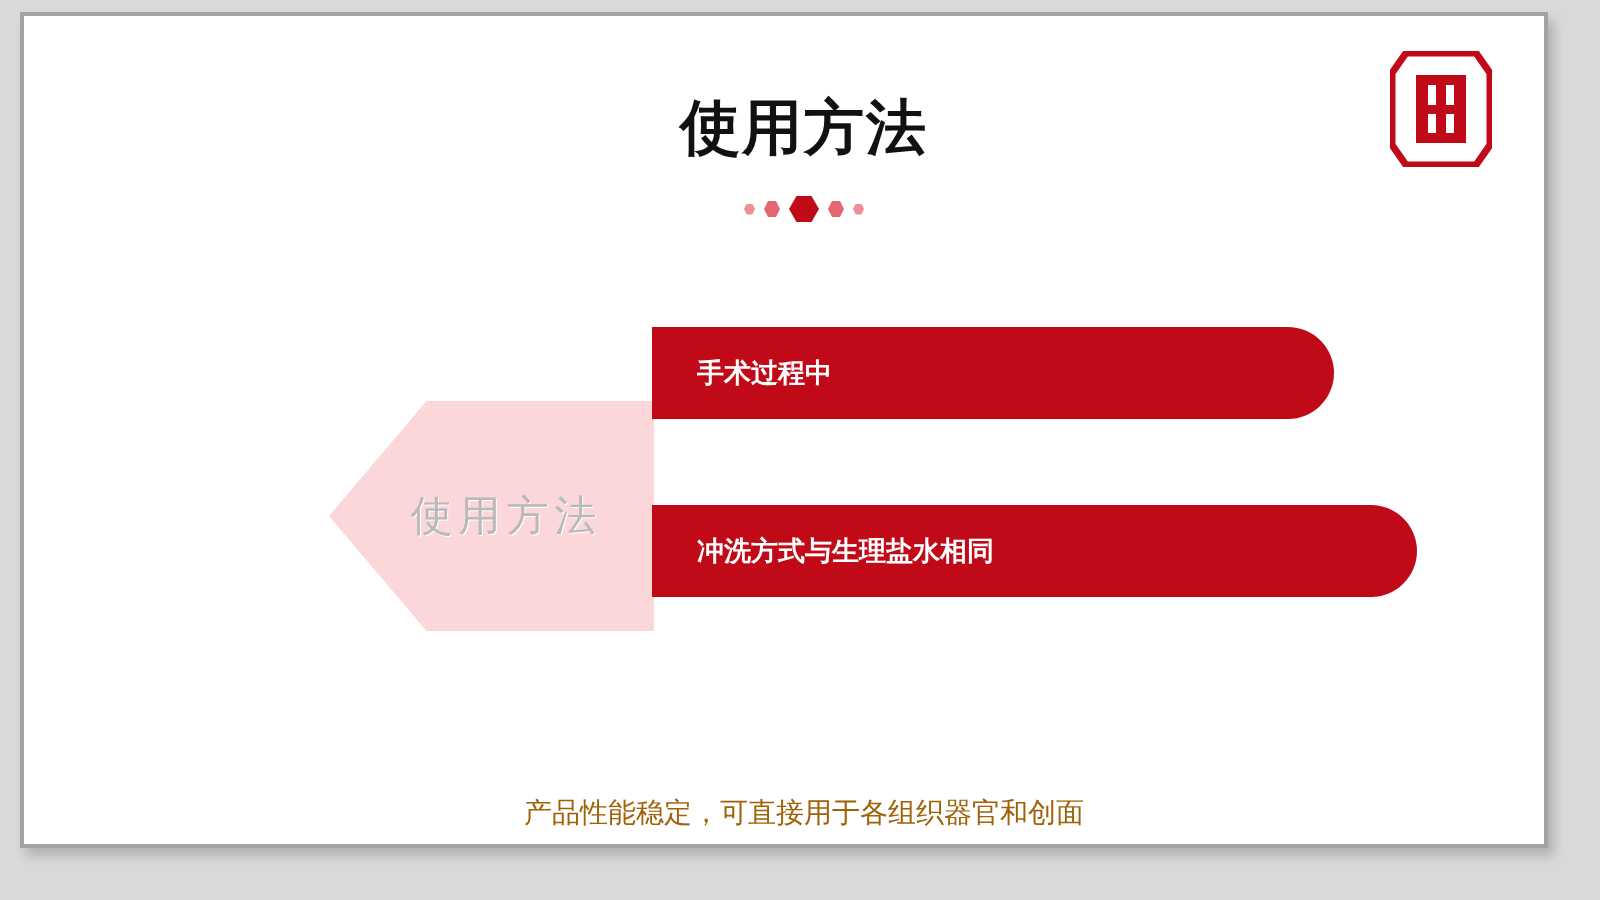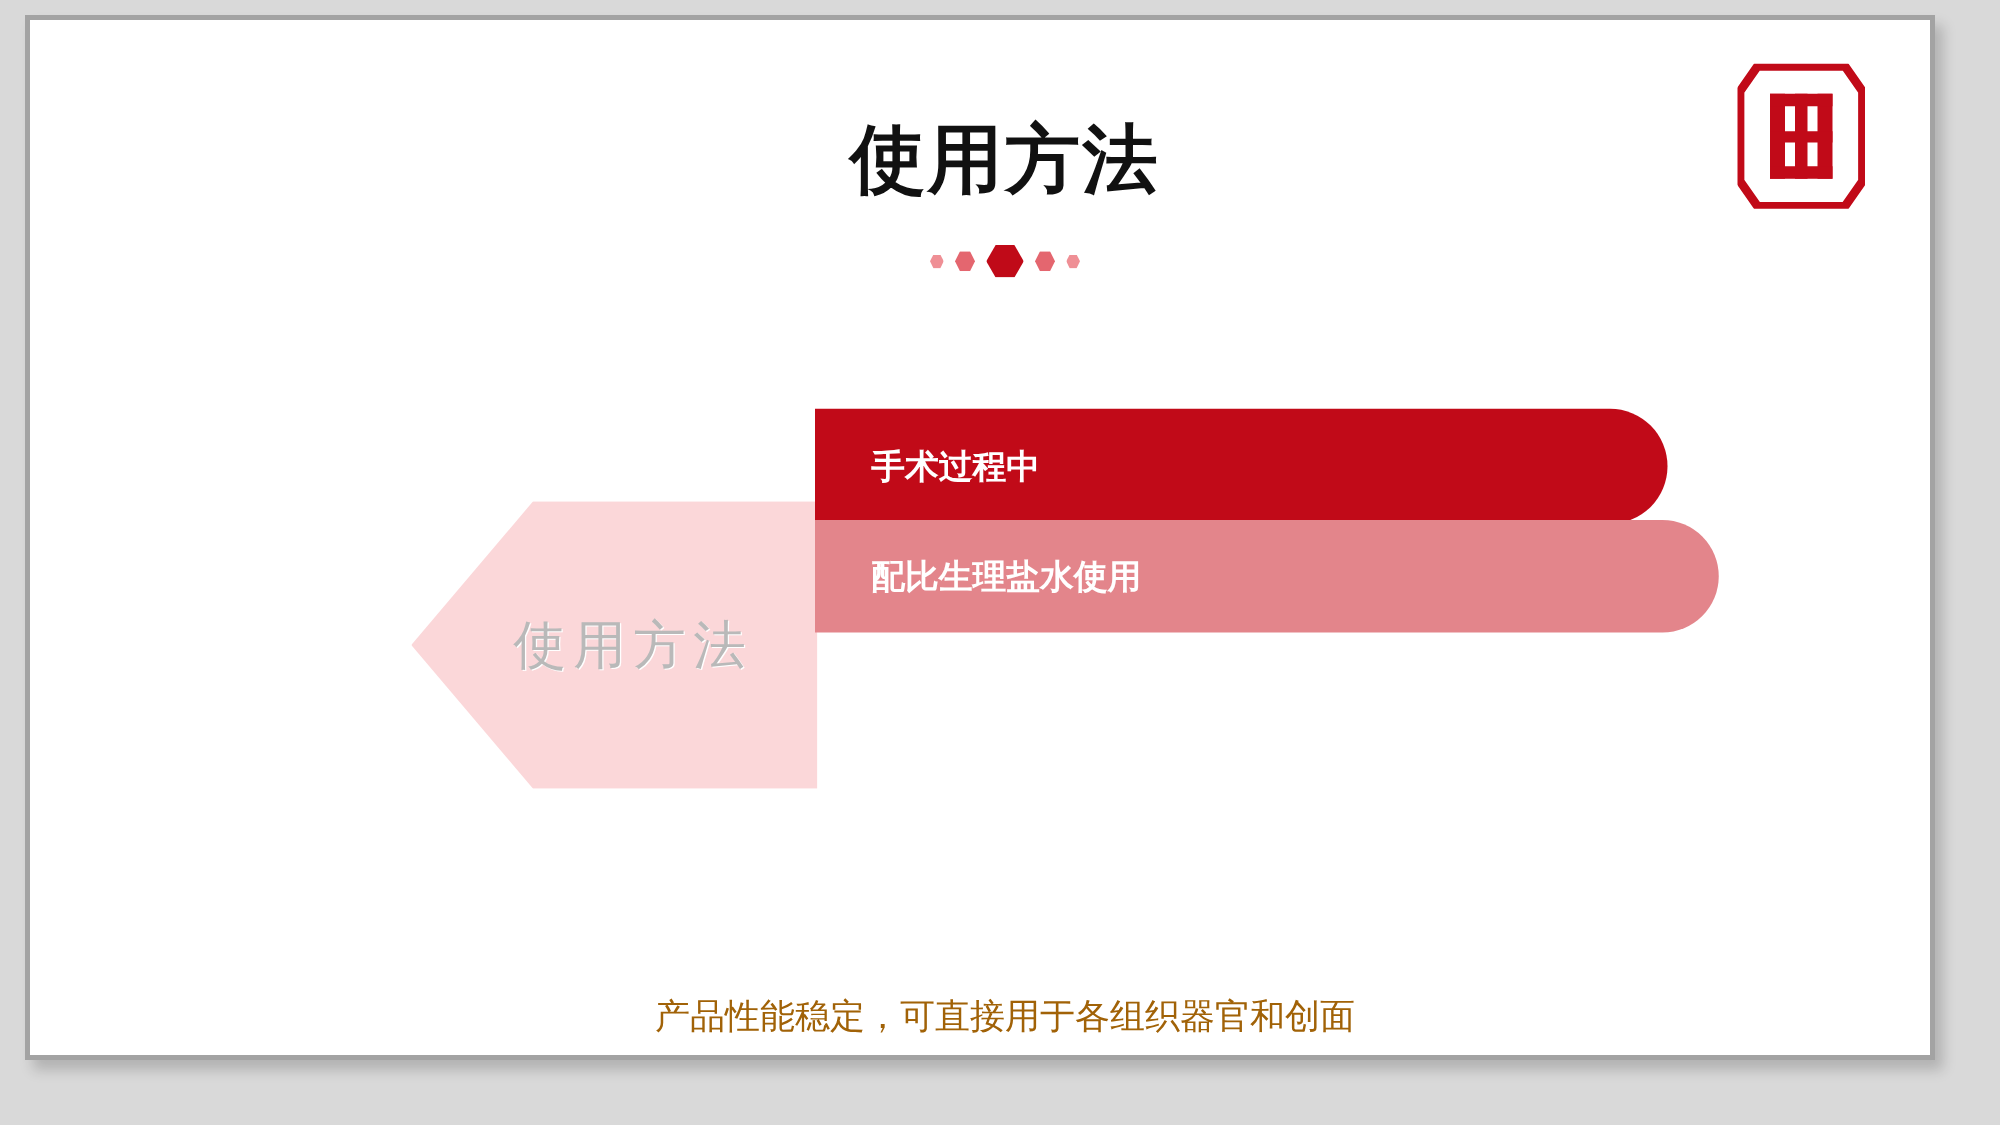--- a/index.html
+++ b/index.html
@@ -208,20 +208,20 @@
       </svg>
     </div>
 
     <div class="left-hex">
       <span class="left-hex-label">使用方法</span>
     </div>
 
     <div class="bar bar1">
       <span class="bar-text">手术过程中</span>
     </div>
-    <div class="bar bar2">
-      <span class="bar-text">配比生理盐水使用</span>
+    <div class="bar bar3">
+      <span class="bar-text">冲洗方式与生理盐水相同</span>
     </div>
 
     <div class="footer-note">产品性能稳定，可直接用于各组织器官和创面</div>
 
   </div>
 </div>
 
 </body></html>

